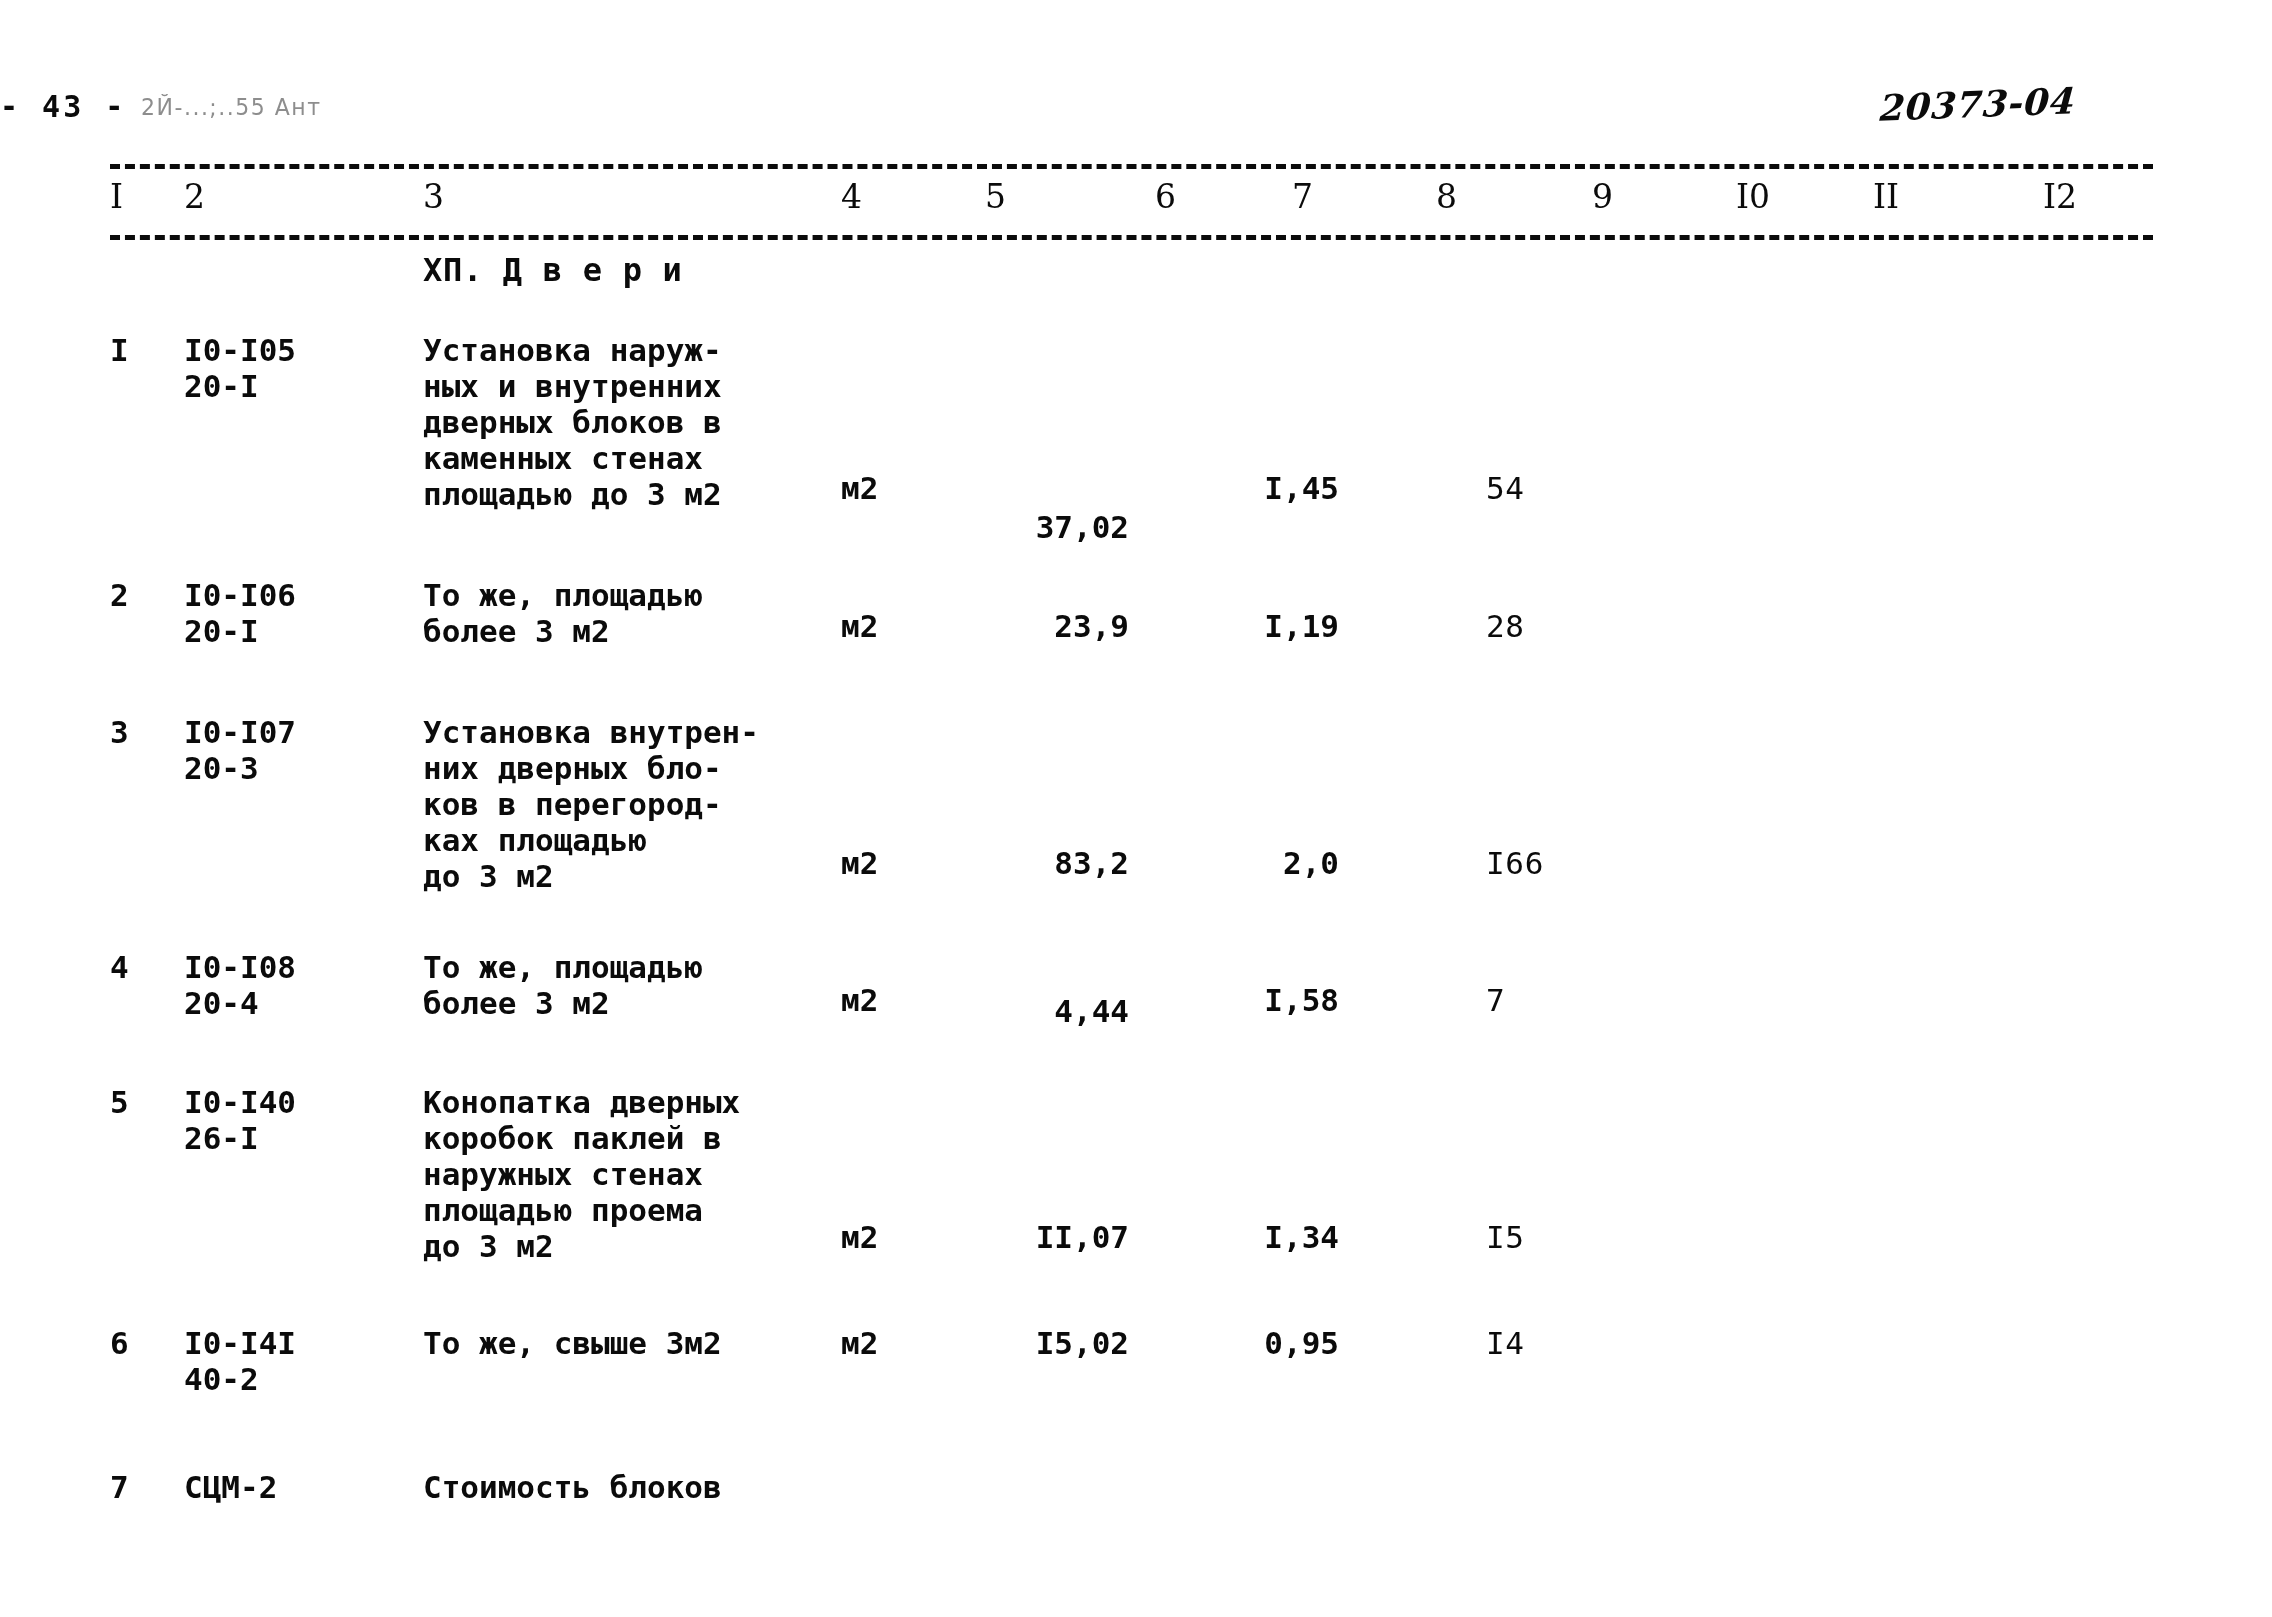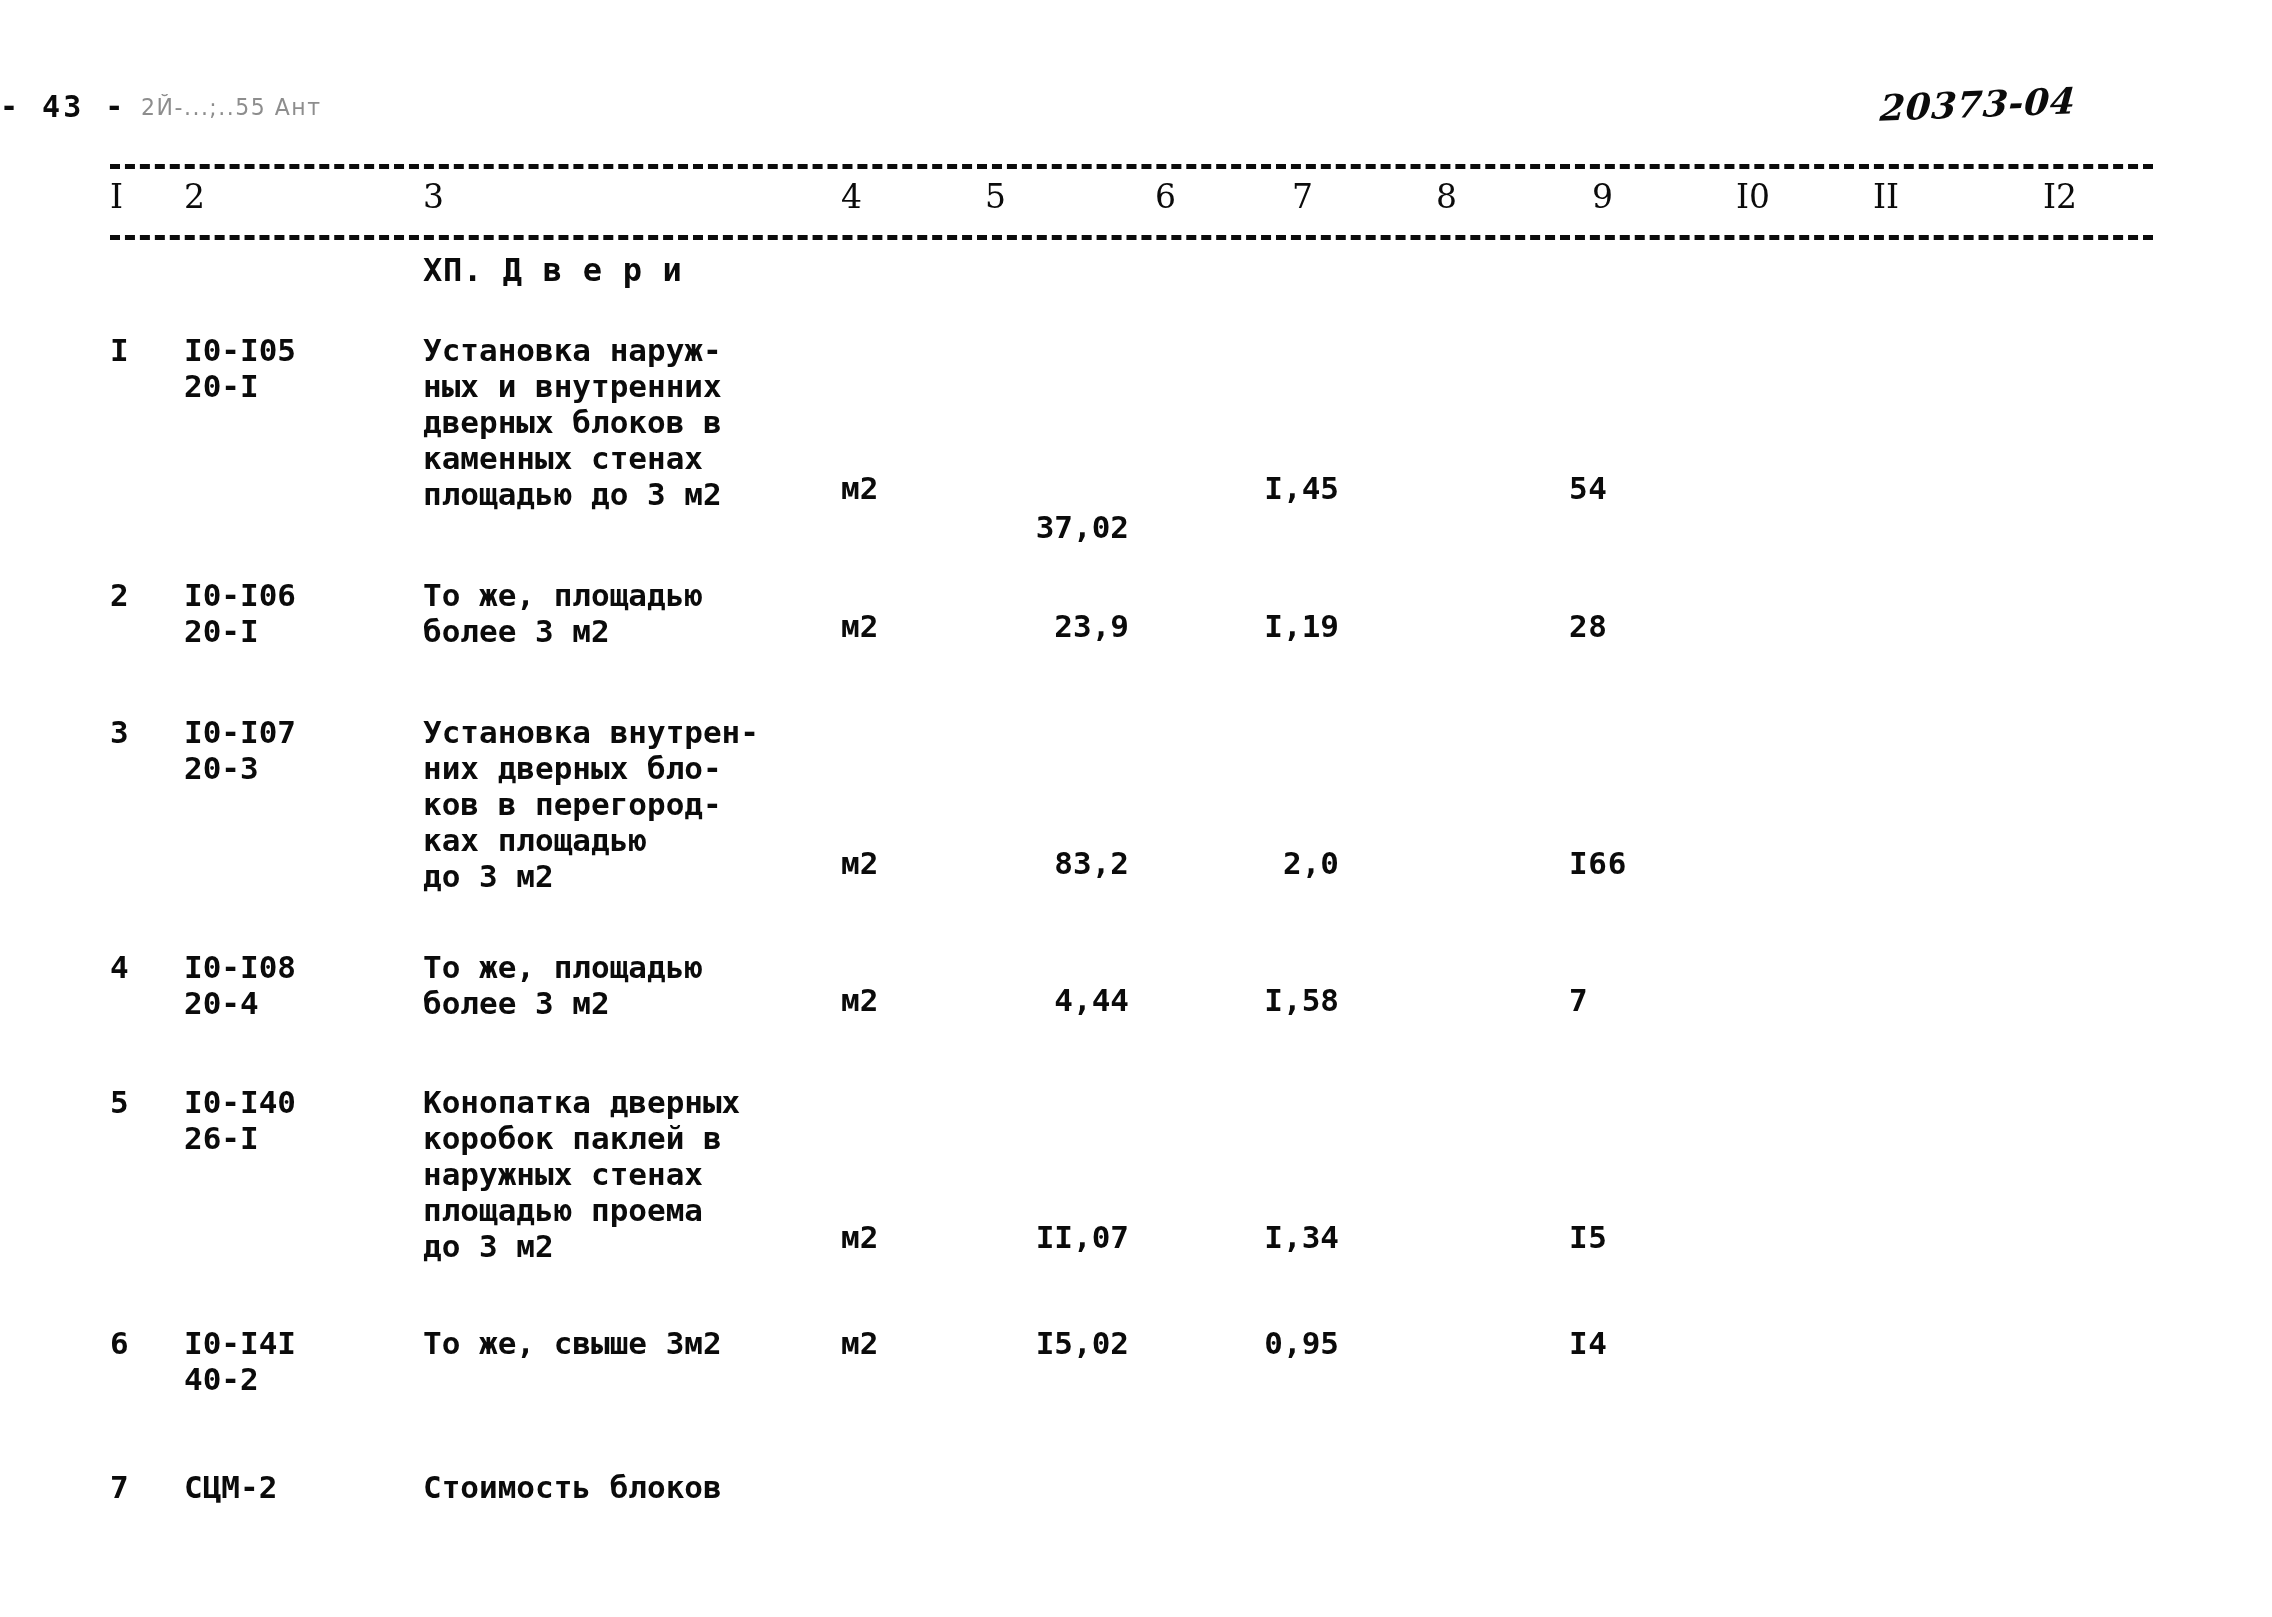--- a/index.html
+++ b/index.html
@@ -70,21 +70,21 @@
     font-size:31px;line-height:36px;
     font-weight:700;
     white-space:pre;
   }
   .c-num   {left:110px;}
   .c-code  {left:184px;}
   .c-desc  {left:423px;}
   .c-unit  {left:841px;}
   .c-qty   {left:977px;text-align:right;width:152px;}
   .c-norm  {left:1195px;text-align:right;width:144px;}
-  .c-tot   {left:1569px;font-weight:700;letter-spacing:0.7px;}
+  .c-tot   {left:1486px;font-weight:400;letter-spacing:0.7px;}
 </style>
 </head>
 <body>
 
 <div class="page">
 
   <div class="hdr-left">2Й-...;..55  Ант</div>
 
   <div class="page-no">- 43 -</div>
 
@@ -150,21 +150,21 @@
         <div class="cell c-norm" style="top: 131px;">2,0</div>
         <div class="cell c-tot" style="top: 131px;">I66</div>
       </div>
       <div class="row" style="top: 949px;">
         <div class="cell c-num">4</div>
         <div class="cell c-code">I0-I08
 20-4</div>
         <div class="cell c-desc">То же, площадью
 более 3 м2</div>
         <div class="cell c-unit" style="top: 33px;">м2</div>
-        <div class="cell c-qty" style="top: 33px;">4,44</div>
+        <div class="cell c-qty" style="top: 44px;">4,44</div>
         <div class="cell c-norm" style="top: 33px;">I,58</div>
         <div class="cell c-tot" style="top: 33px;">7</div>
       </div>
       <div class="row" style="top: 1084px;">
         <div class="cell c-num">5</div>
         <div class="cell c-code">I0-I40
 26-I</div>
         <div class="cell c-desc">Конопатка дверных
 коробок паклей в
 наружных стенах

